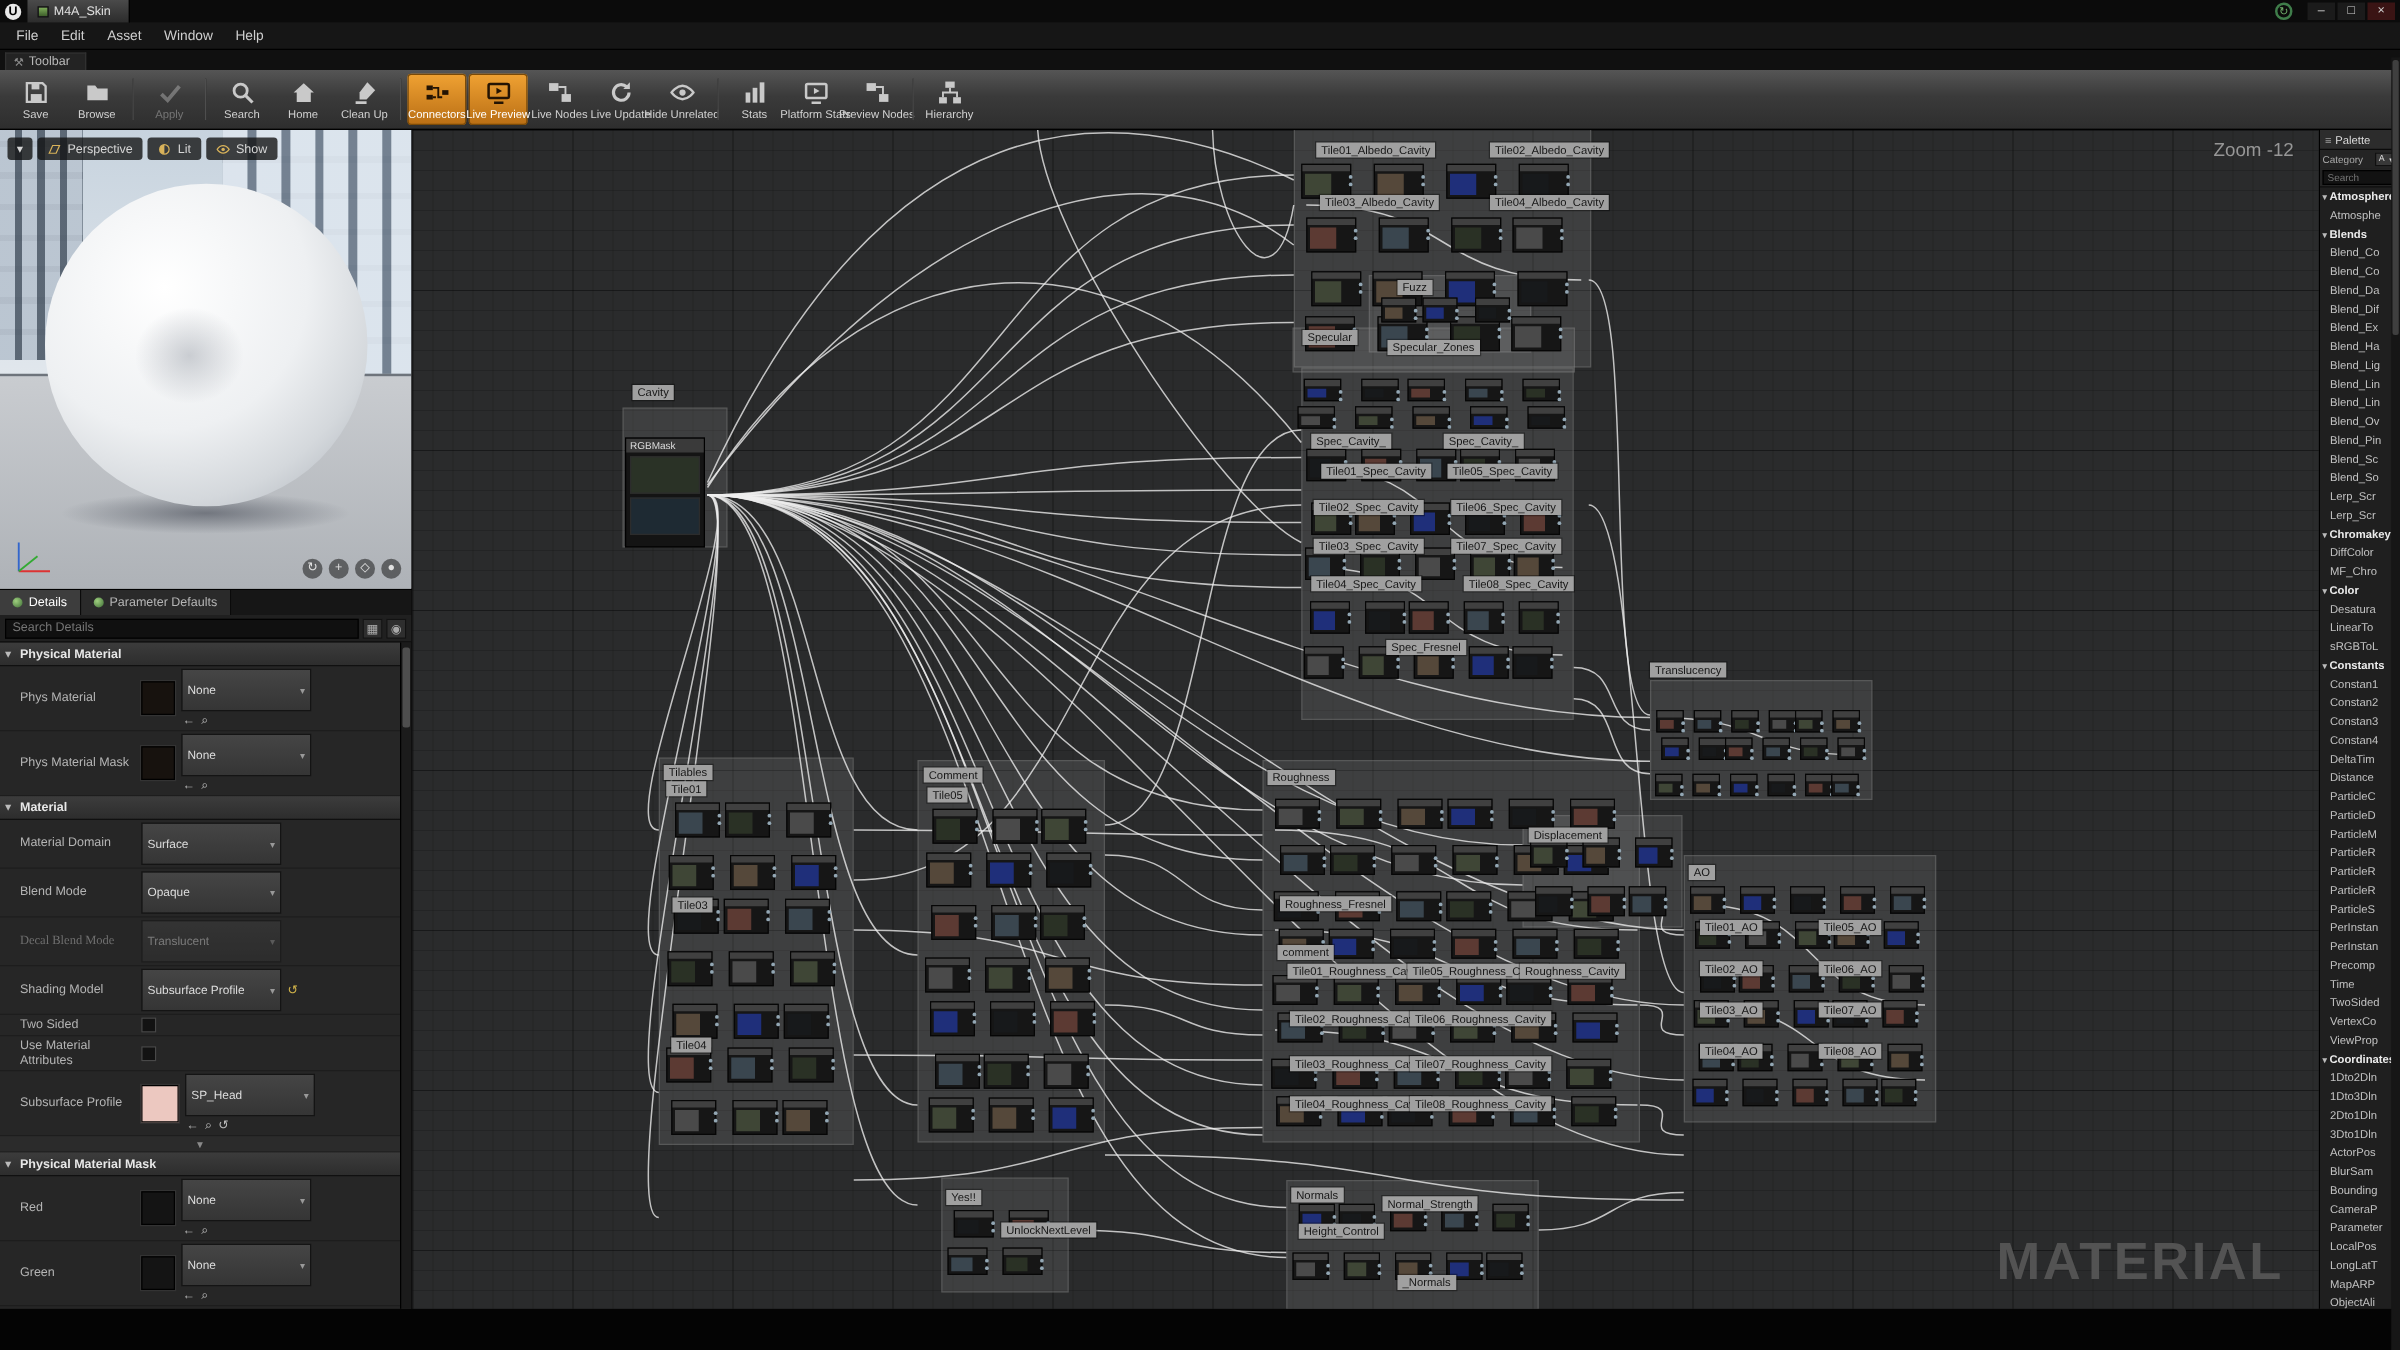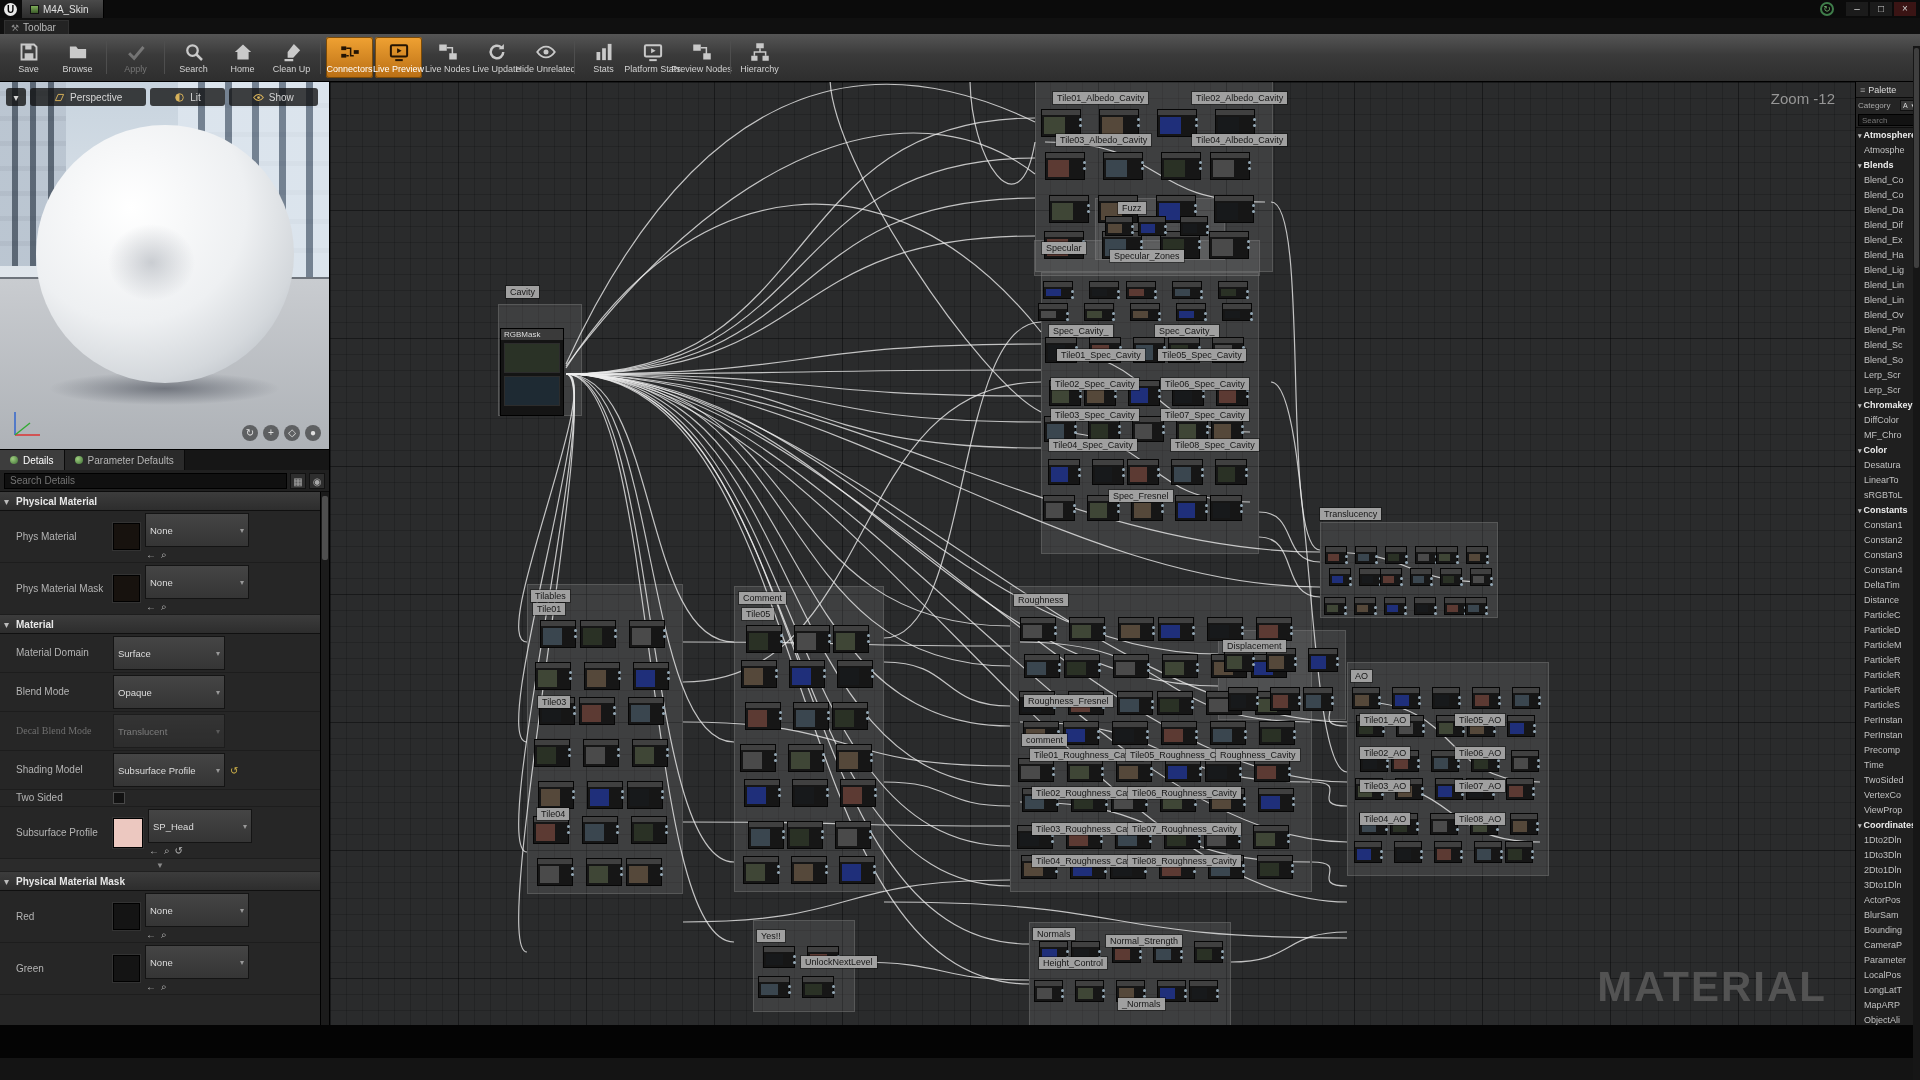--- a/index.html
+++ b/index.html
@@ -47,21 +47,21 @@
     background-color:#7b8893;
     background-image:repeating-linear-gradient(90deg, rgba(214,224,236,.7) 0 12px, rgba(88,100,114,.9) 12px 18px),
                      repeating-linear-gradient(0deg, rgba(255,255,255,0) 0 20px, rgba(60,70,84,.45) 20px 25px); }
   .vp-ground { position:absolute; left:0; bottom:0; width:100%; height:47%; background:linear-gradient(#c9ccd0,#aeb2b7); border-top:2px solid #6e747c; }
   .vp-shadow { position:absolute; left:15%; top:79%; width:70%; height:9%; border-radius:50%; background:radial-gradient(closest-side, rgba(45,50,62,.5), rgba(45,50,62,0)); }
   .vp-sphere { position:absolute; left:50%; top:47%; width:258px; height:258px; transform:translate(-50%,-50%); border-radius:50%;
     background:radial-gradient(circle at 37% 32%, #ffffff, #eef0f2 48%, #d4d8dc 72%, #aab0b8 96%); }
   .vp-sphere .wrinkle { position:absolute; left:28%; top:38%; width:34%; height:30%; border-radius:50%;
     background:radial-gradient(closest-side, rgba(165,170,178,.55), rgba(165,170,178,0)); }
   .vp-controls { position:absolute; top:6px; left:6px; display:flex; gap:4px; }
-  .vbtn { background:rgba(16,16,16,.78); color:#d6d6d6; font-size:10px; height:18px; border-radius:3px; padding:0 24px; display:flex; align-items:center; gap:5px; }
+  .vbtn { background:rgba(16,16,16,.78); color:#d6d6d6; font-size:10px; height:18px; border-radius:3px; padding:0 8px; display:flex; align-items:center; gap:5px; }
   .vbtn.vdd { width:20px; justify-content:center; padding:0; }
   .vbtn .vicon { width:11px; height:11px; color:#d8b25a; }
   .vp-nav { position:absolute; right:8px; bottom:8px; display:flex; gap:5px; }
   .vnav { width:16px; height:16px; border-radius:50%; background:rgba(25,25,25,.55); color:#e0e0e0; font-size:10px; line-height:16px; text-align:center; }
   .gizmo { position:absolute; left:6px; bottom:6px; }
 
   
   .details { position:relative; flex:1; background:#262626; }
   .det-tabs { height:20px; display:flex; background:#161616; }
   .dtab { display:flex; align-items:center; gap:5px; padding:0 10px; font-size:10px; color:#b5b5b5; background:#2a2a2a; border-right:1px solid #0a0a0a; }
@@ -144,20 +144,27 @@
       <span>M4A_Skin</span>
     </div>
     <div class="tb-right">
       <div class="sync-badge">↻</div>
       <div class="winbtn">–</div>
       <div class="winbtn">□</div>
       <div class="winbtn close">×</div>
     </div>
   </div>
 
+  <div class="menubar">
+      <div class="menu-item">File</div>
+      <div class="menu-item">Edit</div>
+      <div class="menu-item">Asset</div>
+      <div class="menu-item">Window</div>
+      <div class="menu-item">Help</div>
+    </div>
 
   <div class="toolbar-tab-row">
     <div class="toolbar-tab">
       <span class="wico">⚒</span>
       <span>Toolbar</span>
     </div>
   </div>
 
   <div class="toolbar">
       <div class="tbtn">
@@ -409,20 +416,26 @@
               <div class="rctrl">
                 <div class="dd wide">
                   <span>Subsurface Profile</span>
                   <span class="dda">▾</span>
                 </div>
                 <span class="reset">↺</span>
               </div>
             </div>
             <div class="row">
               <div class="rlabel">Two Sided</div>
+              <div class="rctrl">
+                <span class="cb"></span>
+              </div>
+            </div>
+            <div class="row">
+              <div class="rlabel">Use Material Attributes</div>
               <div class="rctrl">
                 <span class="cb"></span>
               </div>
             </div>
             <div class="row">
               <div class="rlabel">Subsurface Profile</div>
               <div class="rctrl">
                 <div class="thumb big" style="background: rgb(236, 200, 192);"></div>
                 <div class="acol">
                   <div class="dd">

